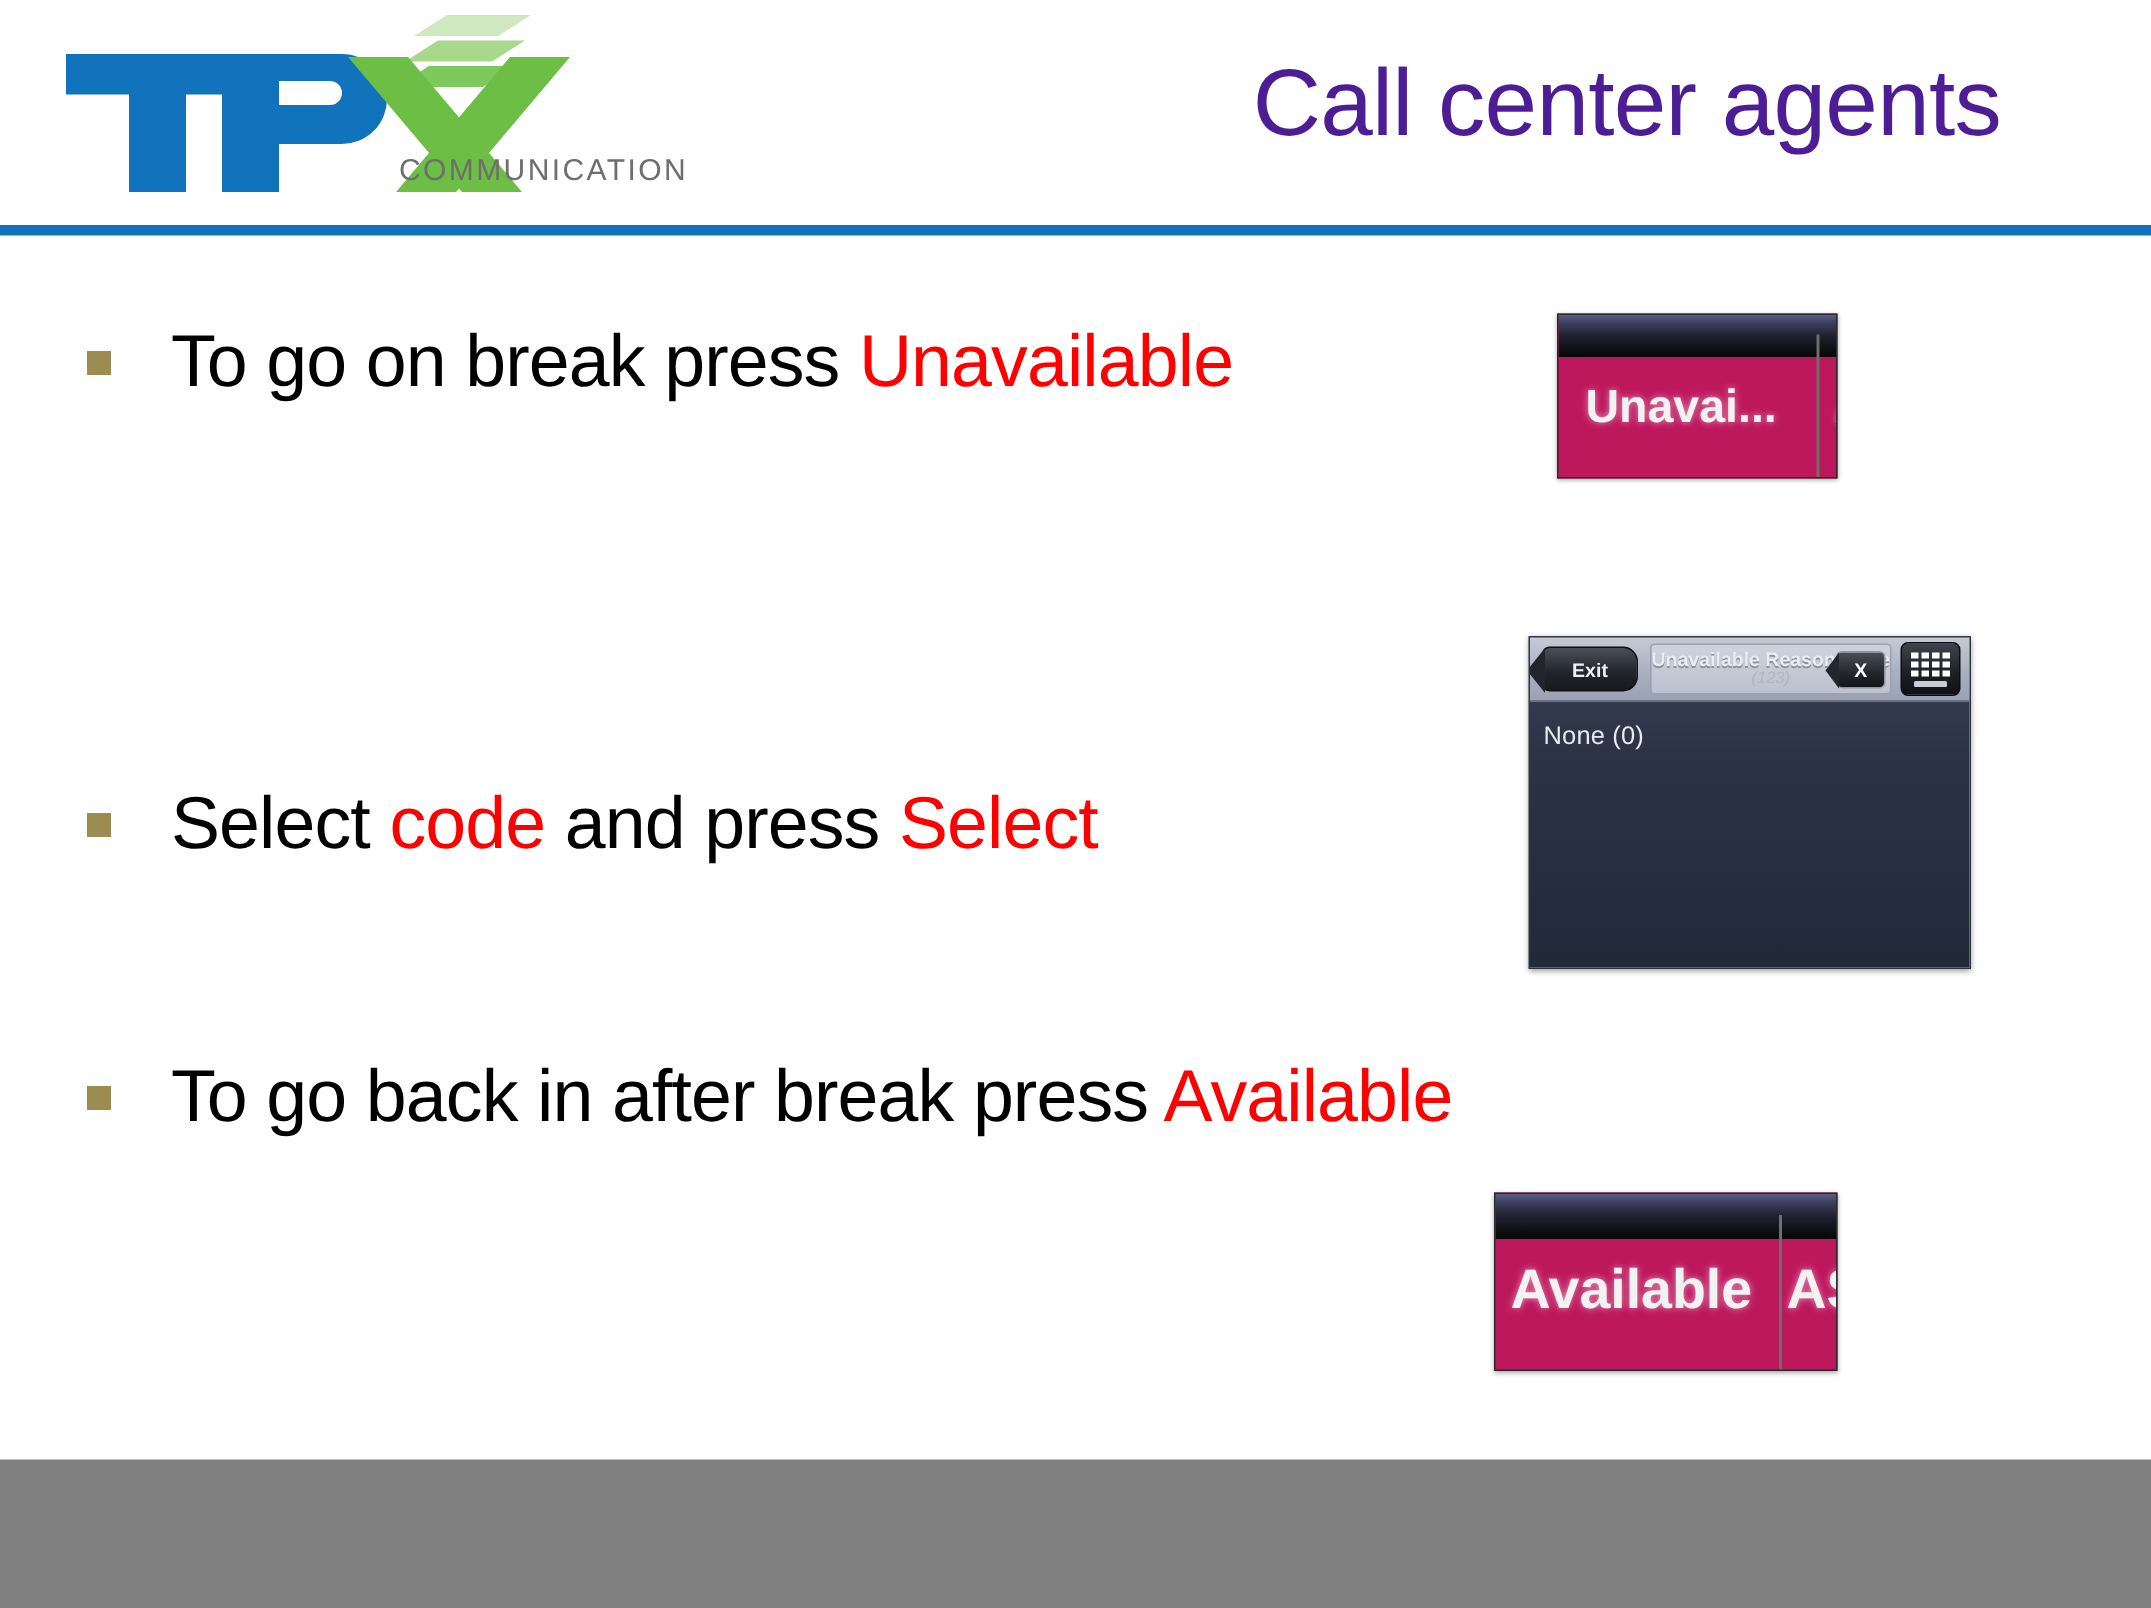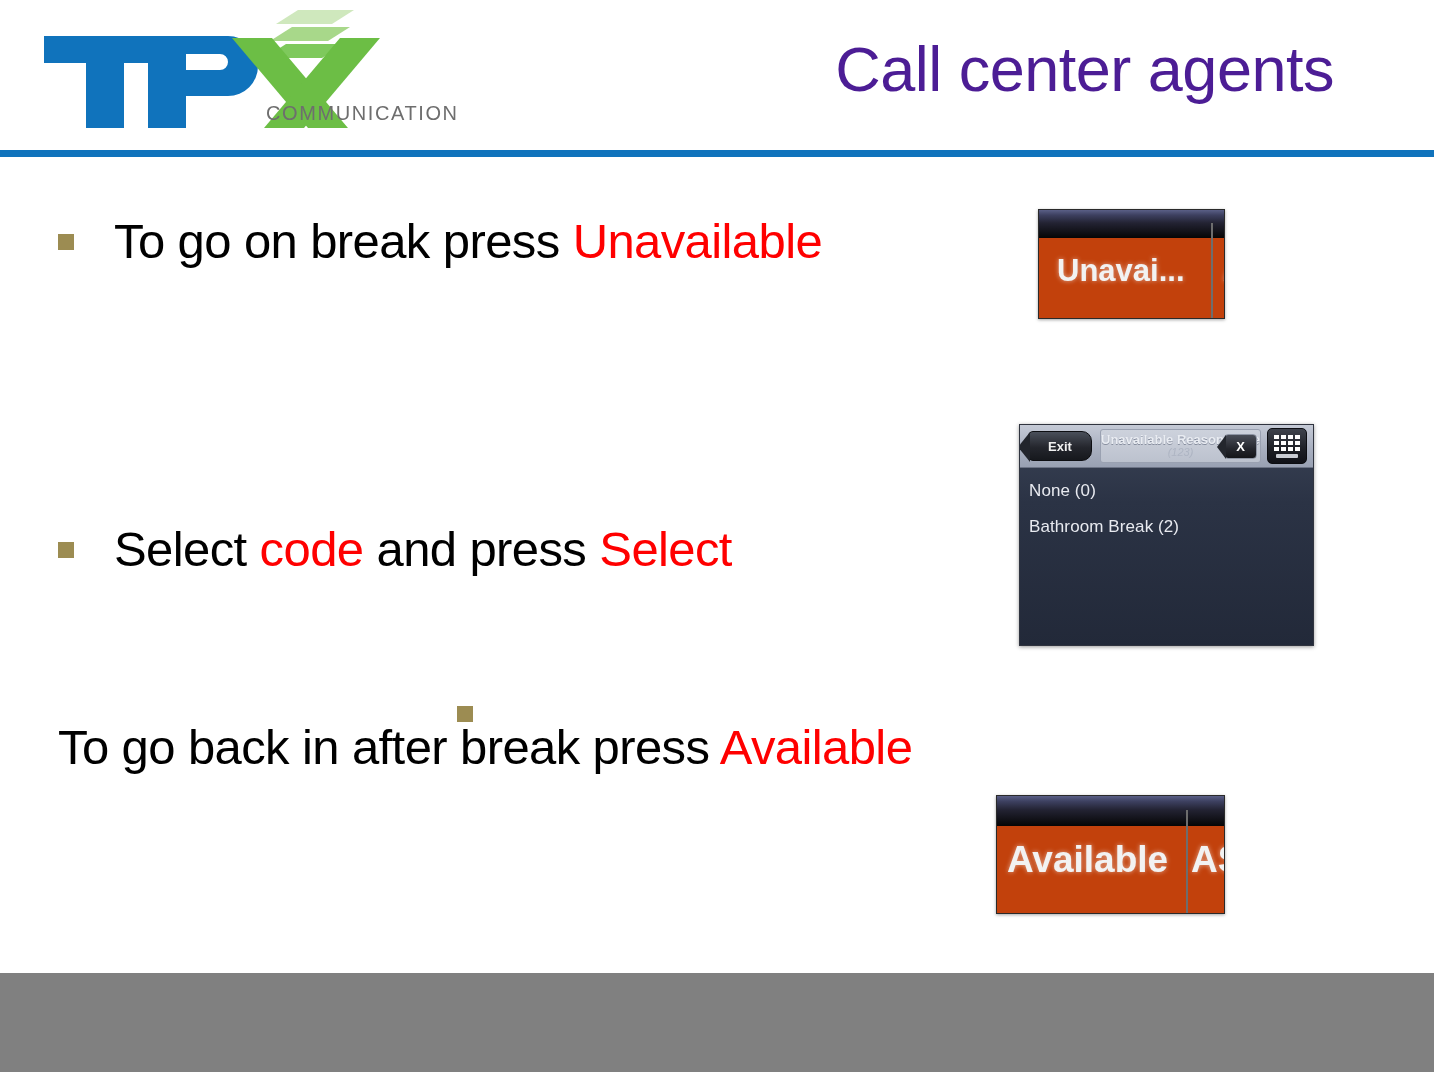--- a/index.html
+++ b/index.html
@@ -77,26 +77,26 @@
     color: #000000;
     white-space: nowrap;
     font-family: "Liberation Sans", sans-serif;
     font-weight: 400;
     letter-spacing: -0.6px;
   }
   .hl { color: #ff0000; }
 
   #bullet-1 { top: 216px; }
   #bullet-2 { top: 524px; }
-  #bullet-3 { top: 706px; flex-direction: column; }
+  #bullet-3 { top: 706px; }
 
   
   .softkey-strip {
     position: absolute;
-    background: #c2410c;
+    background: #be185d;
     overflow: hidden;
     box-shadow: 0 1px 3px rgba(0,0,0,0.35);
     border: 1px solid #2a2a2a;
   }
   .softkey-strip .topglow {
     position: absolute;
     left: 0; top: 0;
     width: 100%;
     height: 26%;
     background: linear-gradient(to bottom, #5a5f86 0%, #3d4060 18%, #232333 46%, #050505 100%);
@@ -411,21 +411,20 @@
             <i></i>
             <i></i>
             <i></i>
         </div>
         <div class="bar"></div>
       </div>
     </div>
 
     <div class="rc-list">
       <div class="rc-item">None (0)</div>
-      <div class="rc-item">Bathroom Break (2)</div>
     </div>
   </div>
 
   <div class="softkey-strip" id="softkey-available">
     <div class="topglow"></div>
     <div class="keys">
       <div class="key key-1">Available</div>
       <div class="divider divider-1"></div>
       <div class="key key-2">AS</div>
     </div>

